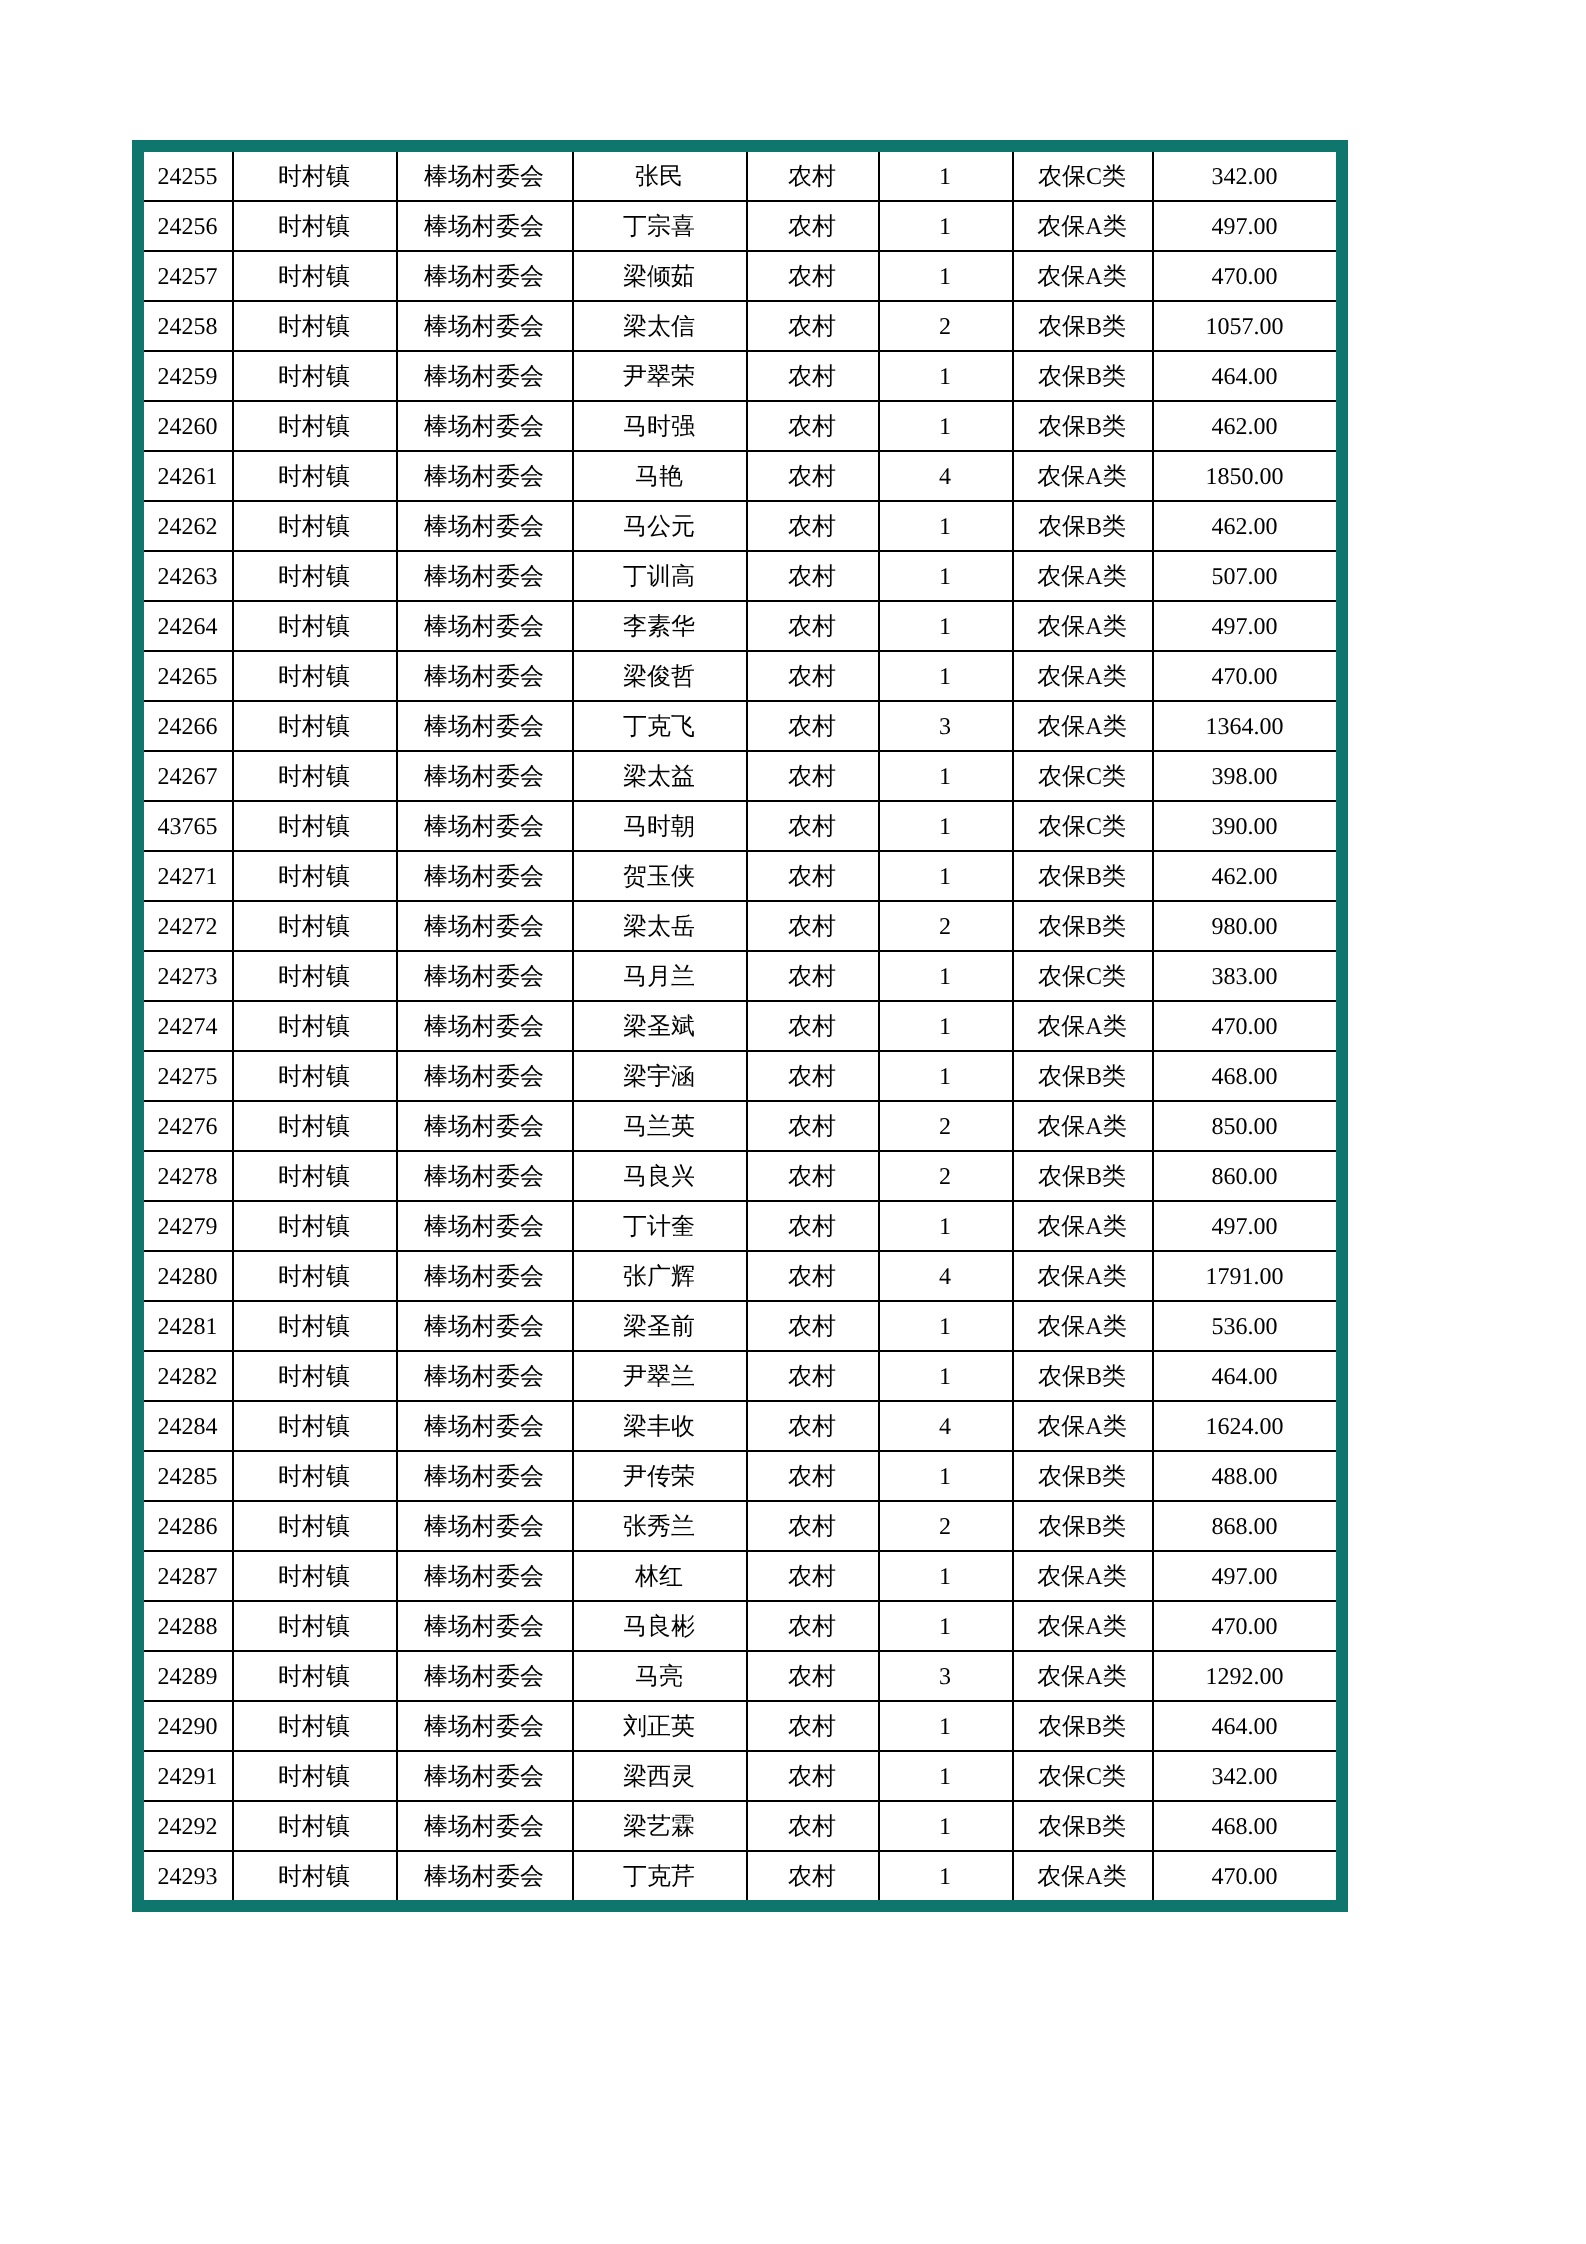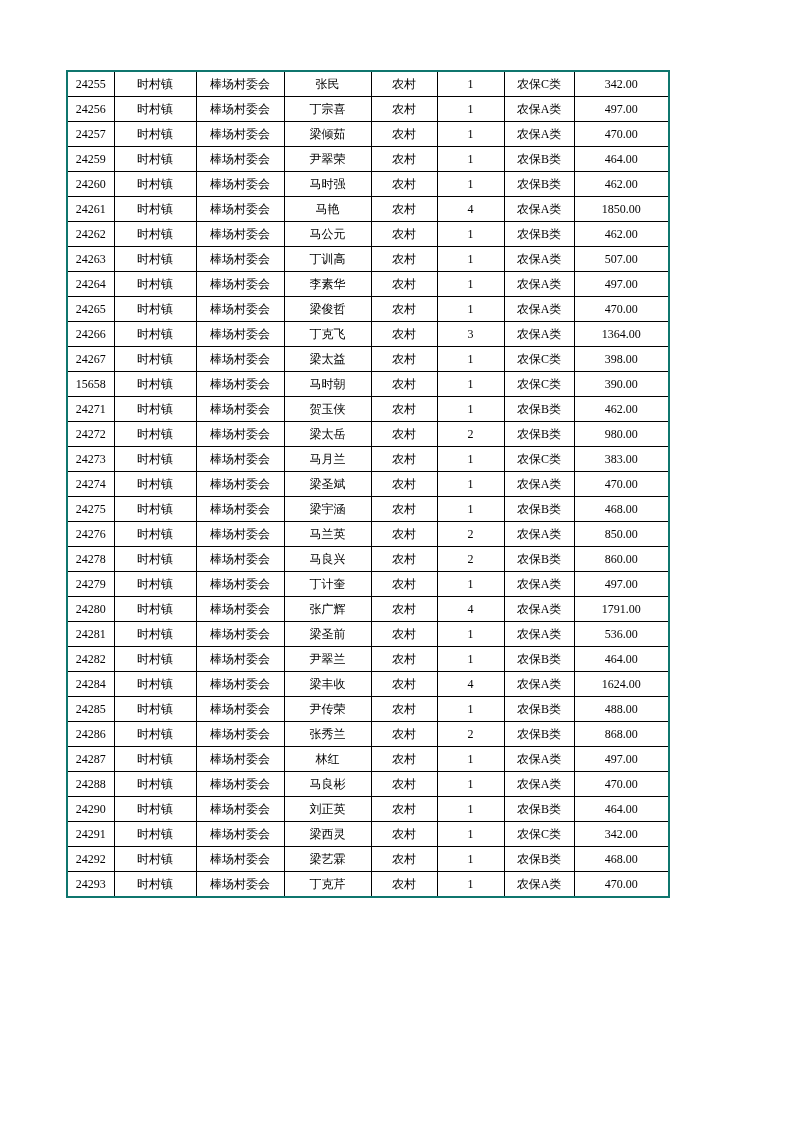--- a/index.html
+++ b/index.html
@@ -12,21 +12,21 @@
     background: #ffffff;
     position: relative;
     font-family: "Liberation Serif", "DejaVu Serif", serif;
   }
   .sheet-table {
     position: absolute;
     left: 66px;
     top: 70px;
     border-collapse: collapse;
     table-layout: fixed;
-    border: 2px solid #0f766e;
+    border: 6px solid #0f766e;
   }
   .sheet-table td {
     border: 1px solid #000000;
     height: 24px;
     padding: 0 2px;
     text-align: center;
     vertical-align: middle;
     font-size: 12px;
     line-height: 24px;
     color: #000000;
@@ -74,20 +74,30 @@
           <td>24257</td>
           <td>时村镇</td>
           <td>棒场村委会</td>
           <td>梁倾茹</td>
           <td>农村</td>
           <td>1</td>
           <td>农保A类</td>
           <td>470.00</td>
         </tr>
         <tr>
+          <td>24258</td>
+          <td>时村镇</td>
+          <td>棒场村委会</td>
+          <td>梁太信</td>
+          <td>农村</td>
+          <td>2</td>
+          <td>农保B类</td>
+          <td>1057.00</td>
+        </tr>
+        <tr>
           <td>24259</td>
           <td>时村镇</td>
           <td>棒场村委会</td>
           <td>尹翠荣</td>
           <td>农村</td>
           <td>1</td>
           <td>农保B类</td>
           <td>464.00</td>
         </tr>
         <tr>
@@ -164,21 +174,21 @@
           <td>24267</td>
           <td>时村镇</td>
           <td>棒场村委会</td>
           <td>梁太益</td>
           <td>农村</td>
           <td>1</td>
           <td>农保C类</td>
           <td>398.00</td>
         </tr>
         <tr>
-          <td>15658</td>
+          <td>43765</td>
           <td>时村镇</td>
           <td>棒场村委会</td>
           <td>马时朝</td>
           <td>农村</td>
           <td>1</td>
           <td>农保C类</td>
           <td>390.00</td>
         </tr>
         <tr>
           <td>24271</td>
@@ -332,20 +342,30 @@
         </tr>
         <tr>
           <td>24288</td>
           <td>时村镇</td>
           <td>棒场村委会</td>
           <td>马良彬</td>
           <td>农村</td>
           <td>1</td>
           <td>农保A类</td>
           <td>470.00</td>
+        </tr>
+        <tr>
+          <td>24289</td>
+          <td>时村镇</td>
+          <td>棒场村委会</td>
+          <td>马亮</td>
+          <td>农村</td>
+          <td>3</td>
+          <td>农保A类</td>
+          <td>1292.00</td>
         </tr>
         <tr>
           <td>24290</td>
           <td>时村镇</td>
           <td>棒场村委会</td>
           <td>刘正英</td>
           <td>农村</td>
           <td>1</td>
           <td>农保B类</td>
           <td>464.00</td>

